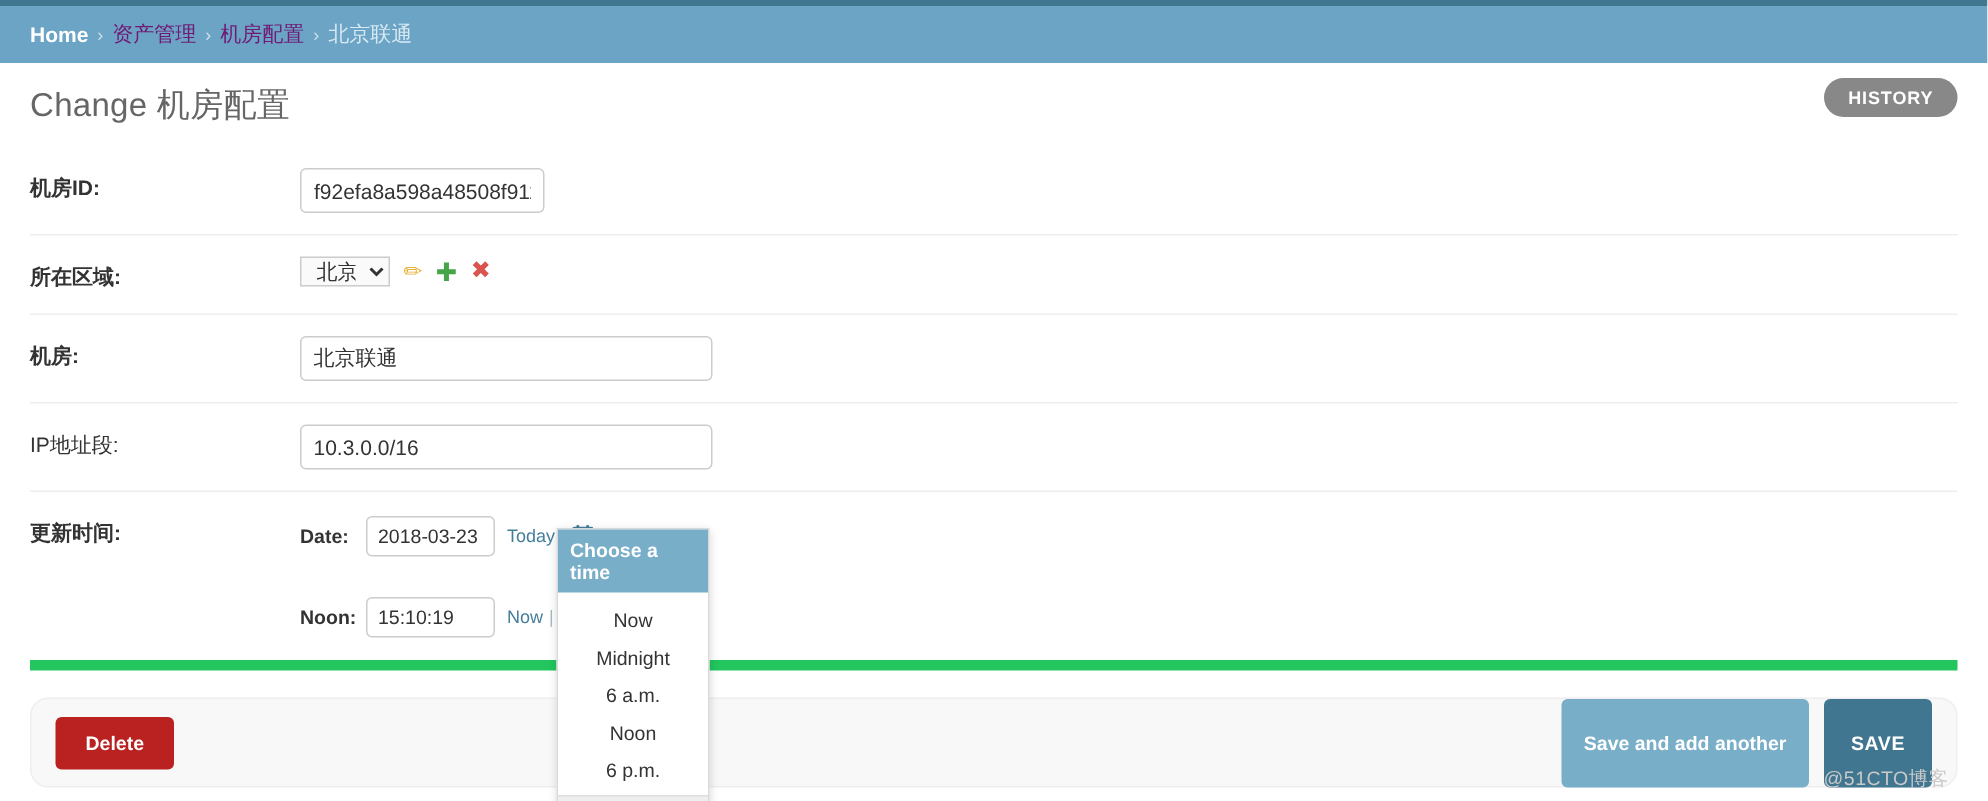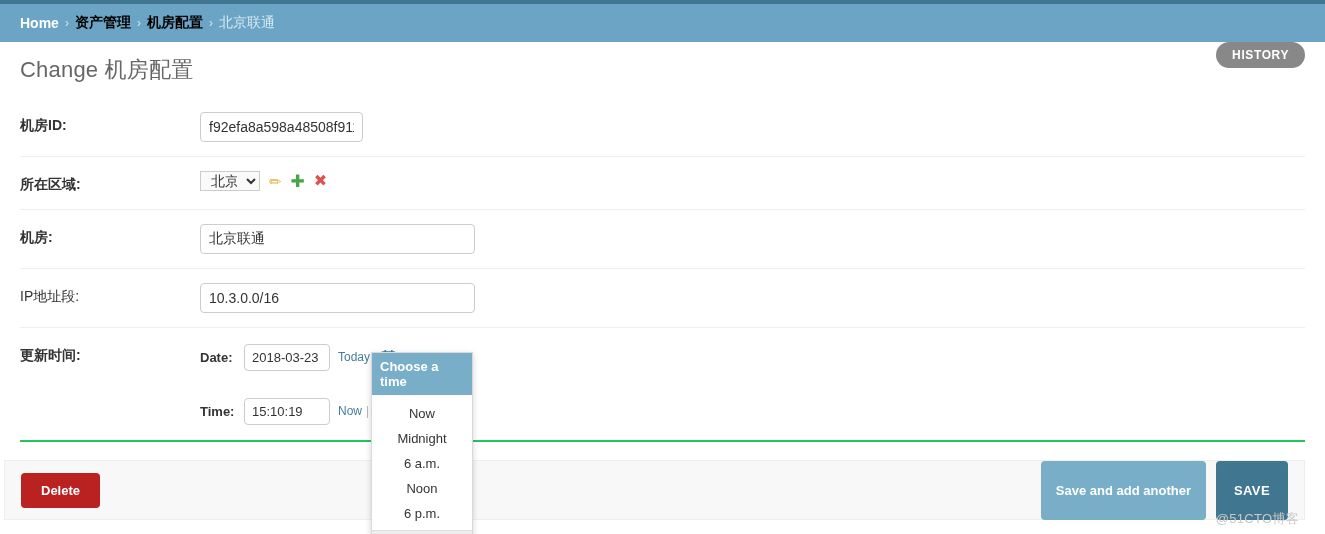--- a/index.html
+++ b/index.html
@@ -25,22 +25,22 @@
   .breadcrumbs {
     height: 38px;
     background: #6ba4c4;
     display: flex;
     align-items: center;
     padding-left: 20px;
     box-sizing: border-box;
     font-size: 14px;
   }
   .crumb {
-    color: #000000;
-    font-weight: bold;
+    color: #701a75;
+    font-weight: normal;
     text-decoration: none;
     white-space: nowrap;
   }
   .crumb.plain {
     font-weight: bold;
     color: #ffffff;
   }
   .crumb.current {
     color: #d7e8f2;
     font-weight: normal;
@@ -62,21 +62,21 @@
   }
   .page-title {
     font-size: 22px;
     font-weight: normal;
     color: #666666;
     letter-spacing: 0.2px;
   }
   .history-btn {
     position: absolute;
     right: 20px;
-    top: 0;
+    top: 10px;
     background: #888888;
     color: #ffffff;
     border-radius: 14px;
     font-size: 12px;
     font-weight: bold;
     letter-spacing: 0.6px;
     padding: 7px 16px;
     text-decoration: none;
     line-height: 1;
   }
@@ -188,24 +188,24 @@
     font-size: 12px;
   }
   .mini-icon {
     color: #447e9b;
     display: inline-block;
     line-height: 1;
   }
 
   
   .submit-row {
-    margin: 18px 20px 0 4px;
+    margin: 18px 20px 0 20px;
     background: #f8f8f8;
     border: 1px solid #eeeeee;
-    border-radius: 0;
+    border-radius: 12px;
     height: 60px;
     display: flex;
     align-items: center;
     padding: 0 16px;
     box-sizing: border-box;
     position: relative;
   }
   .btn {
     border: none;
     border-radius: 4px;
@@ -326,42 +326,42 @@
     </div>
   </div>
 
   <div class="form-row">
     <label class="row-label">IP地址段:</label>
     <div class="row-field">
       <input id="ip-input" class="text" type="text" value="10.3.0.0/16" style="">
     </div>
   </div>
 
-  <div class="form-row" style="border-bottom:2px solid #22c55e;">
+  <div class="form-row" style="border-bottom:7px solid #22c55e;">
     <label class="row-label req">更新时间:</label>
     <div class="row-field">
       <div class="dt-block">
 
         <div class="dt-line">
           <span class="dt-label">Date:</span>
           <input class="dt-input" type="text" value="2018-03-23" style="">
           <a class="shortcut" href="#">Today</a>
           <span class="pipe">|</span>
           <a class="mini-icon" href="#" title="calendar">
             <svg width="15" height="15" viewBox="0 0 16 16" aria-hidden="true">
               <rect x="1" y="3" width="14" height="11" rx="1" fill="none" stroke="#447e9b" stroke-width="1.4"></rect>
               <rect x="1.6" y="3.6" width="12.8" height="3" fill="#447e9b"></rect>
               <rect x="3.5" y="1" width="2" height="3" rx="0.8" fill="#447e9b"></rect>
               <rect x="10.5" y="1" width="2" height="3" rx="0.8" fill="#447e9b"></rect>
             </svg>
           </a>
         </div>
 
         <div class="dt-line">
-          <span class="dt-label">Time:</span>
+          <span class="dt-label">Noon:</span>
           <input class="dt-input" type="text" value="15:10:19" style="">
           <a class="shortcut" href="#">Now</a>
           <span class="pipe">|</span>
           <a class="mini-icon" href="#" title="clock">
             <svg width="15" height="15" viewBox="0 0 16 16" aria-hidden="true">
               <circle cx="8" cy="8" r="6.3" fill="none" stroke="#447e9b" stroke-width="1.4"></circle>
               <line x1="8" y1="8" x2="8" y2="4.4" stroke="#447e9b" stroke-width="1.3" stroke-linecap="round"></line>
               <line x1="8" y1="8" x2="10.6" y2="9.4" stroke="#447e9b" stroke-width="1.3" stroke-linecap="round"></line>
             </svg>
           </a>

